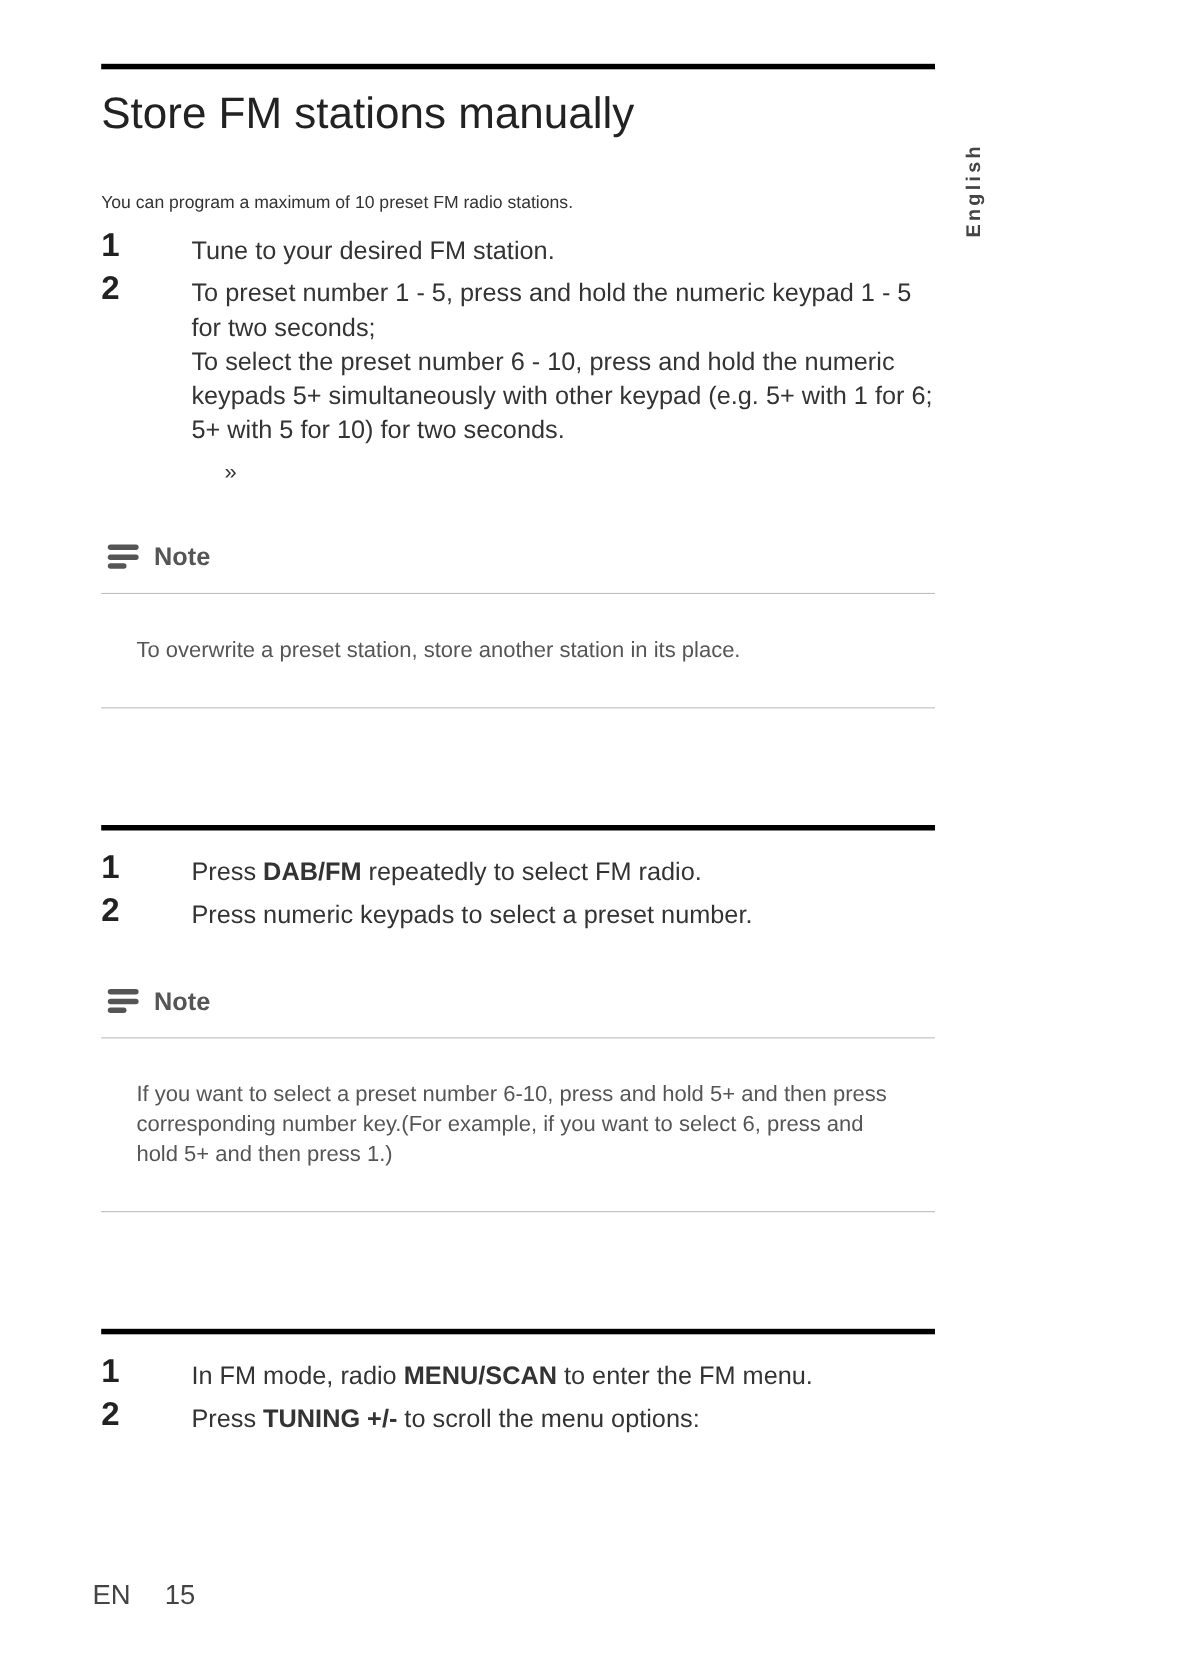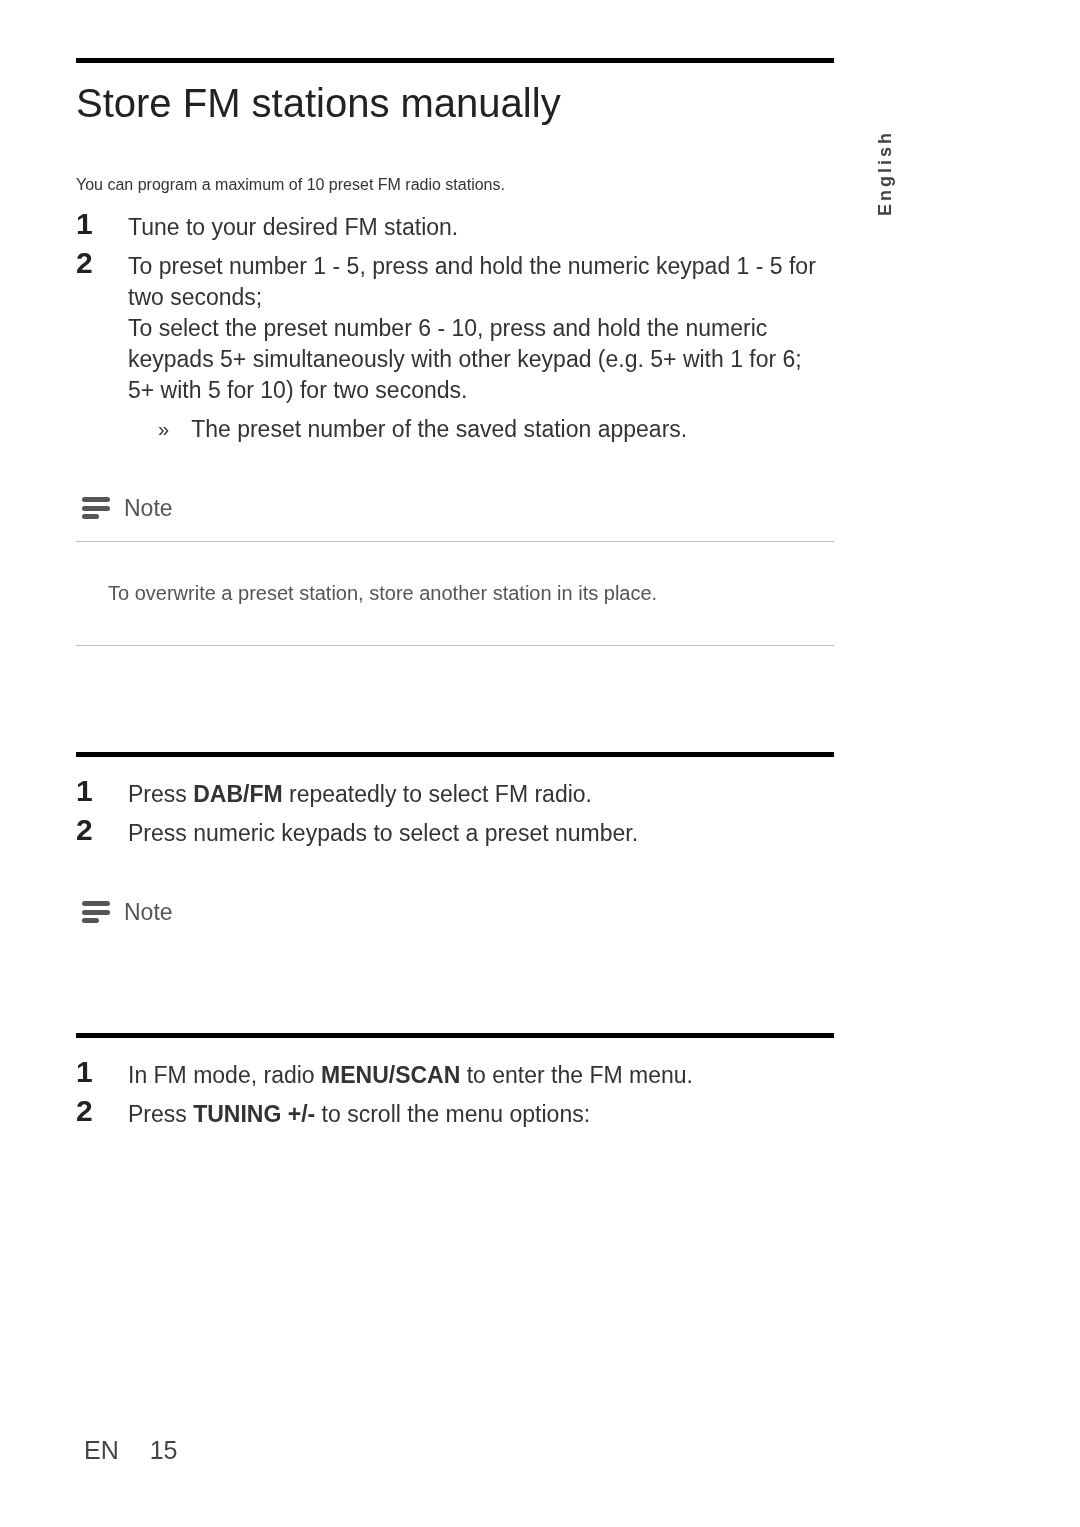--- a/index.html
+++ b/index.html
@@ -5,21 +5,21 @@
   * { box-sizing: border-box; margin: 0; padding: 0; }
   html, body { width: 1080px; height: 1527px; }
   body {
     background: #fff;
     font-family: "Gill Sans", "Gill Sans MT", "Trebuchet MS", sans-serif;
     color: #222;
     position: relative;
   }
   .page {
     position: absolute;
-    left: 76px;
+    left: 92px;
     top: 58px;
     width: 758px;
   }
   .lang-tab {
     position: absolute;
     right: 205px;
     top: 130px;
     transform: rotate(-90deg);
     transform-origin: right top;
     font-size: 18px;
@@ -58,20 +58,21 @@
     line-height: 1.05;
     padding-top: 0;
   }
   .step-body {
     font-size: 23px;
     font-weight: 300;
     color: #333;
     line-height: 1.35;
     flex: 1;
     padding-top: 4px;
+    margin-left: 30px;
   }
   .step-body .bold { font-weight: 700; }
   .result-line {
     display: flex;
     align-items: flex-start;
     margin-top: 8px;
     gap: 22px;
   }
   .result-arrow {
     font-size: 20px;
@@ -109,21 +110,21 @@
     height: 5px;
     border-radius: 3px;
     background: #555;
   }
   .note-icon span:nth-child(1) { width: 100%; }
   .note-icon span:nth-child(2) { width: 100%; }
   .note-icon span:nth-child(3) { width: 60%; }
   .note-title {
     font-size: 23px;
     color: #555;
-    font-weight: 400;
+    font-weight: 700;
   }
   .note-rule {
     border: 1px solid #bdbdbd;
     border-left: none;
     border-right: none;
     padding: 38px 32px;
     font-size: 20px;
     color: #555;
     font-weight: 300;
     line-height: 1.35;
@@ -156,21 +157,20 @@
       <div class="step-num">1</div>
       <div class="step-body">Tune to your desired FM station.</div>
     </div>
     <div class="step">
       <div class="step-num">2</div>
       <div class="step-body">
         <span>To preset number 1 - 5, press and hold the numeric keypad 1 - 5 for two seconds;</span><br>
         <span>To select the preset number 6 - 10, press and hold the numeric keypads 5+ simultaneously with other keypad (e.g. 5+ with 1 for 6; 5+ with 5 for 10) for two seconds.</span>
         <div class="result-line">
           <span class="result-arrow">»</span>
-          <span class="result-text">The preset number of the saved station appears.</span>
         </div>
       </div>
     </div>
   </div>
 
   <div class="note-box">
     <div class="note-header">
       <span class="note-icon">
           <span></span>
           <span></span>
@@ -199,20 +199,21 @@
 
   <div class="note-box">
     <div class="note-header">
       <span class="note-icon">
           <span></span>
           <span></span>
           <span></span>
         </span>
       <span class="note-title">Note</span>
     </div>
+    <div class="note-rule">If you want to select a preset number 6-10, press and hold 5+ and then press corresponding number key.(For example, if you want to select 6, press and hold 5+ and then press 1.)</div>
   </div>
 
   <div class="section-gap"></div>
   <hr class="rule-heavy">
 
   <div class="steps">
     <div class="step">
       <div class="step-num">1</div>
       <div class="step-body">
         <span>In FM mode, radio </span><span class="bold">MENU/SCAN</span><span> to enter the FM menu.</span>

